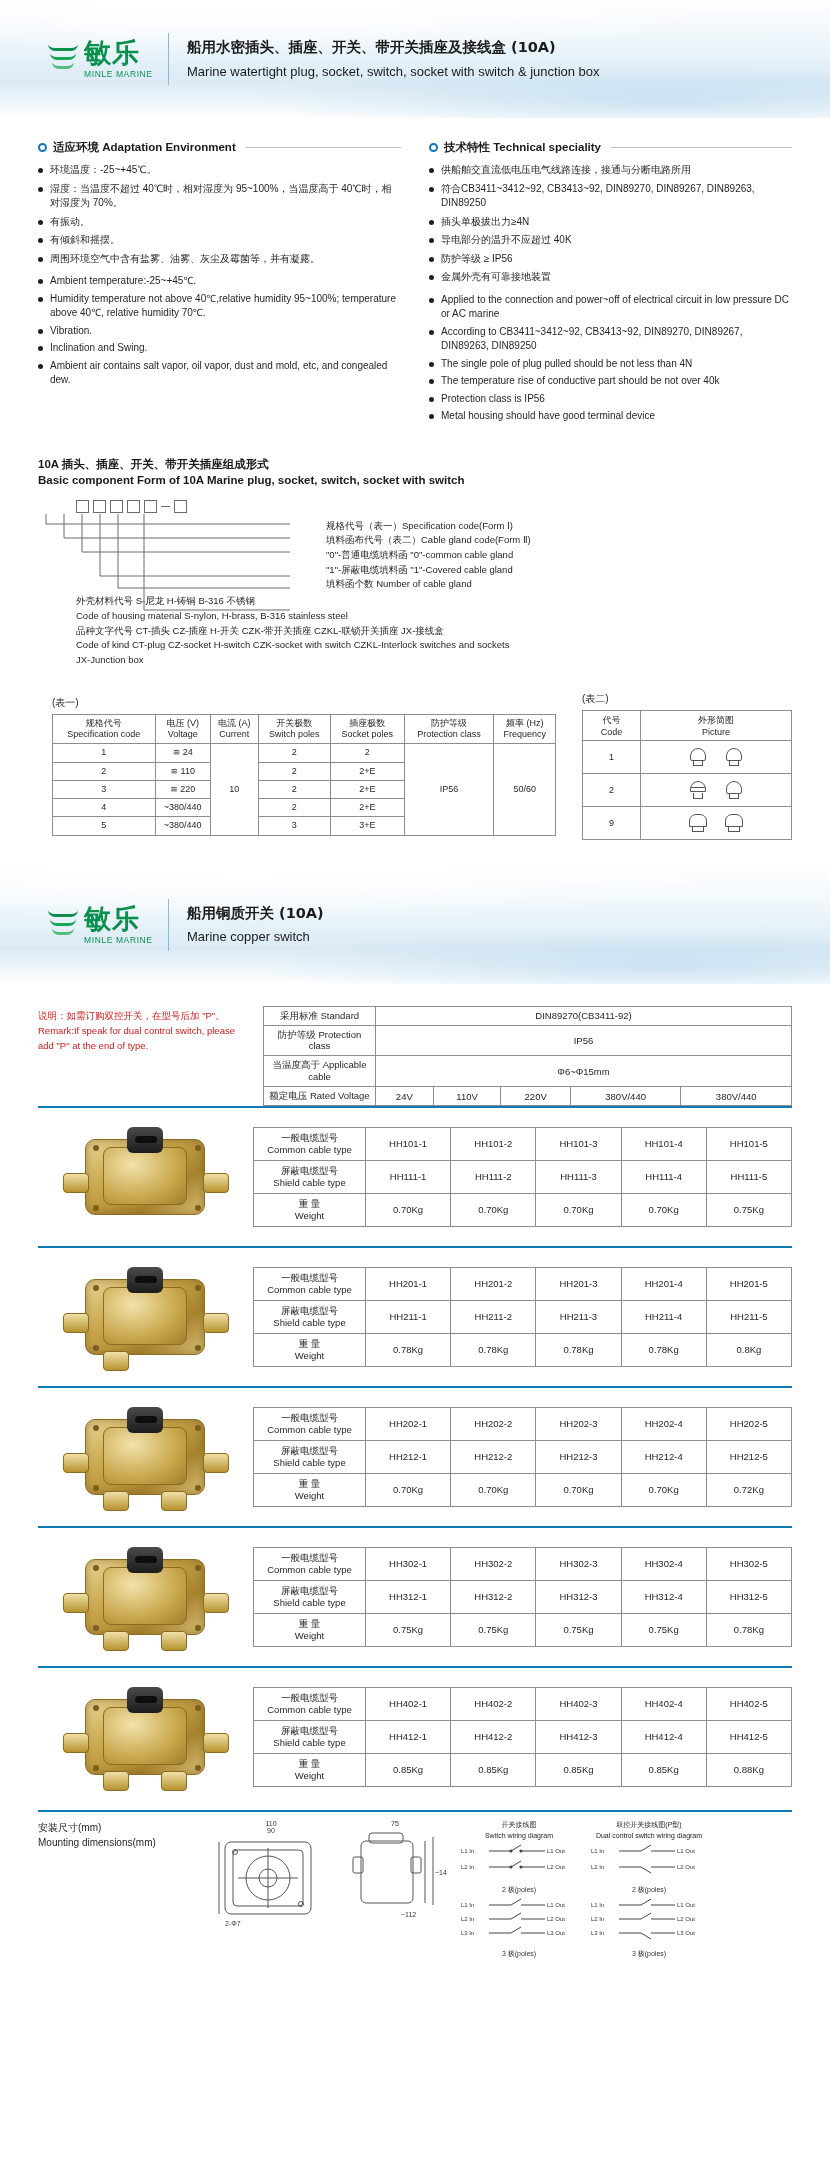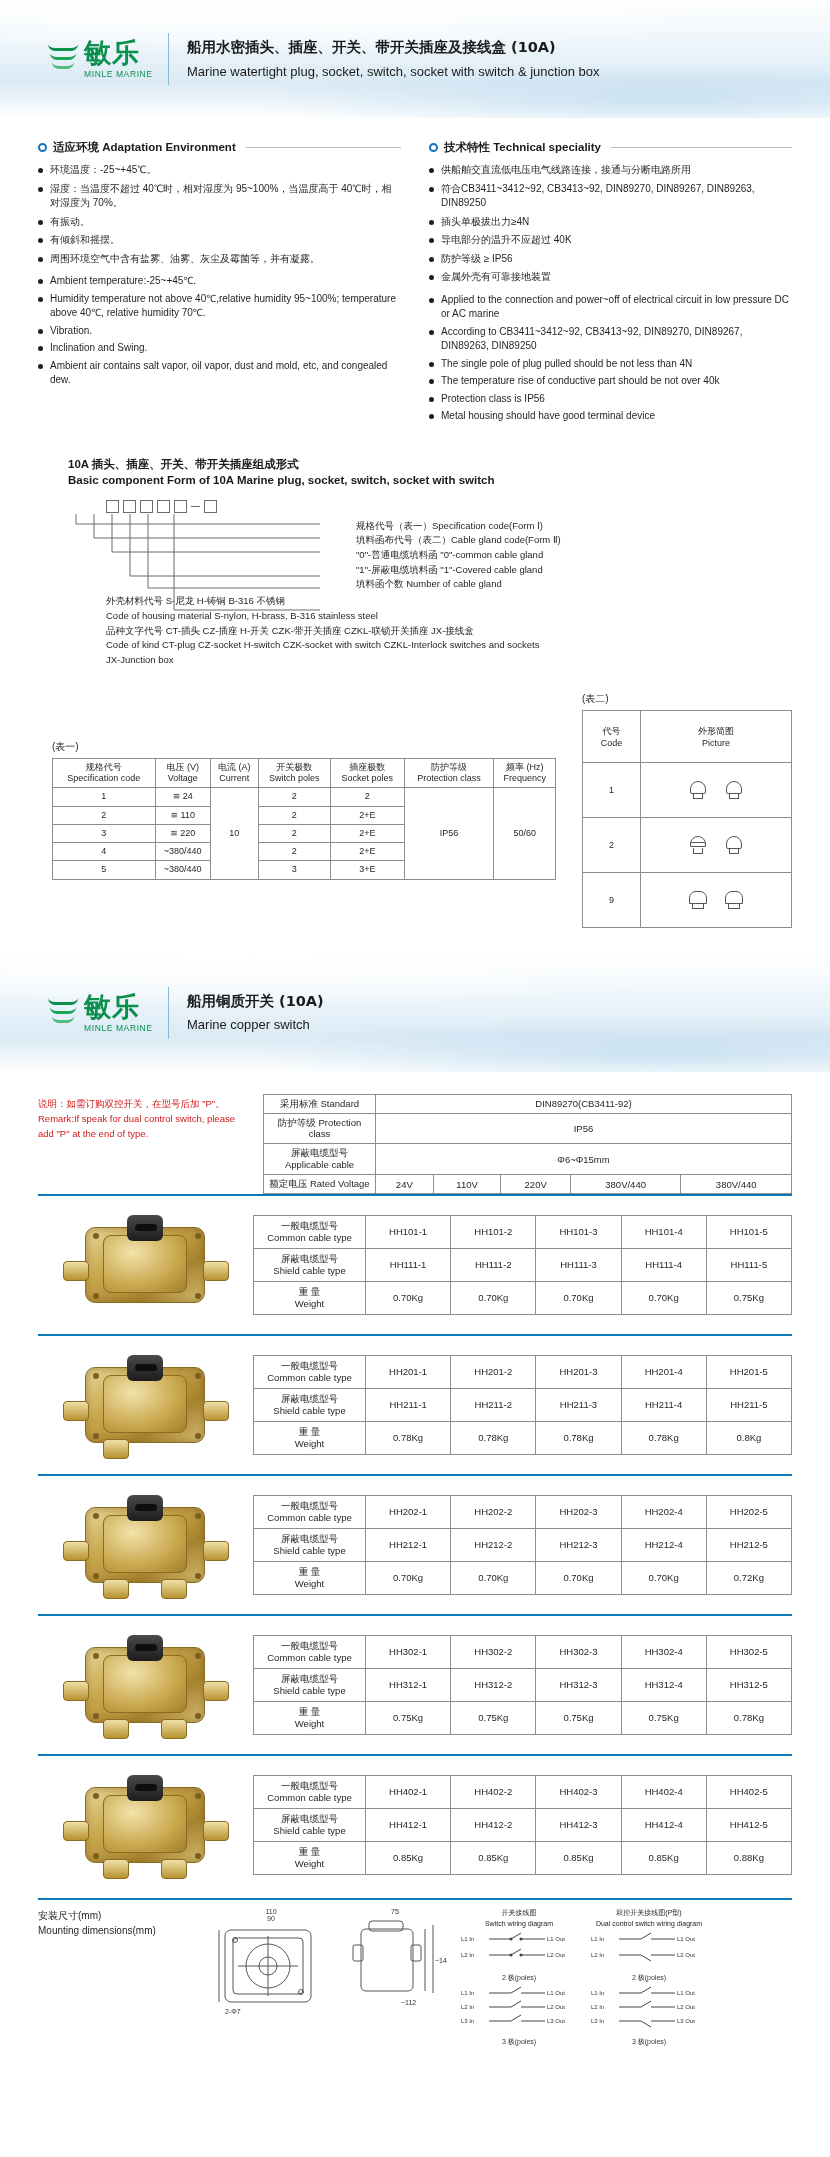--- a/index.html
+++ b/index.html
@@ -67,21 +67,21 @@
     line-height:1.45; font-size:10px; color:#231f20;
   }
   ul.bul li:before {
     content:""; position:absolute; left:0; top:5px;
     width:5px;height:5px;border-radius:50%;background:#231f20;
   }
   ul.bul.en li { margin-bottom:3px; }
   .gap-en { margin-top:10px; }
 
   
-  .form-sec { margin-top:30px;margin-left:30px; }
+  .form-sec { margin-top:30px; }
   .form-head-cn { font-size:11.5px; font-weight:bold; color:#1a1a1a; }
   .form-head-en { font-size:11.5px; font-weight:bold; color:#1a1a1a; margin-top:2px;}
   .code-wrap { margin-top:14px; padding-left:38px; position:relative; }
   .boxes { display:flex; align-items:center; gap:4px; }
   .boxes .bx { width:13px;height:13px;border:1px solid #6b6b6b; }
   .boxes .dash { width:9px;height:1px;background:#6b6b6b; }
   .legend { margin-top:2px; }
   .legend .row {
     font-size:9.5px; line-height:1.55; color:#231f20;
     padding-left:0;
@@ -92,21 +92,21 @@
   .tbl-cap { font-size:10px; margin-bottom:4px; color:#231f20; }
   table { border-collapse:collapse; }
   table.spec { width:100%; font-size:9px; }
   table.spec th, table.spec td {
     border:1px solid #8d8d8d; text-align:center; padding:3px 1px; line-height:1.25; color:#231f20;
   }
   table.spec th { font-weight:normal; background:#ffffff; }
   .th2 { line-height:1.2; }
 
   table.pic { width:100%; font-size:9px; }
-  table.pic th, table.pic td { border:1px solid #8d8d8d; text-align:center; padding:14px; }
+  table.pic th, table.pic td { border:1px solid #8d8d8d; text-align:center; padding:3px; }
   table.pic th { font-weight:normal; }
 
   
   .shape-pair { display:flex; justify-content:center; align-items:center; gap:14px; height:26px; }
   .sh { position:relative; width:22px; height:22px; }
   .sh .dome { position:absolute; left:3px; top:2px; width:16px; height:13px; border:1px solid #555; border-radius:8px 8px 2px 2px;}
   .sh .base { position:absolute; left:6px; top:14px; width:10px; height:6px; border:1px solid #555; border-top:none;}
   .sh.flat .dome { border-radius:8px 8px 0 0; height:11px;}
   .sh.sq .dome { border-radius:7px 7px 0 0; width:18px; left:2px;}
   .sh.sq .base { width:12px; left:5px;}
@@ -446,21 +446,21 @@
         <tbody>
             <tr>
           <td class="lbl">采用标准 Standard</td>
           <td colspan="5">DIN89270(CB3411-92)</td>
         </tr>
         <tr>
           <td class="lbl">防护等级 Protection class</td>
           <td colspan="5">IP56</td>
         </tr>
         <tr>
-          <td class="lbl">屏蔽电缆型号 Applicable cable</td>
+          <td class="lbl">当温度高于 Applicable cable</td>
           <td colspan="5">Φ6~Φ15mm</td>
         </tr>
         <tr>
           <td class="lbl">额定电压 Rated Voltage</td>
           <td>24V</td>
           <td>110V</td>
           <td>220V</td>
           <td>380V/440</td>
           <td>380V/440</td>
         </tr>

